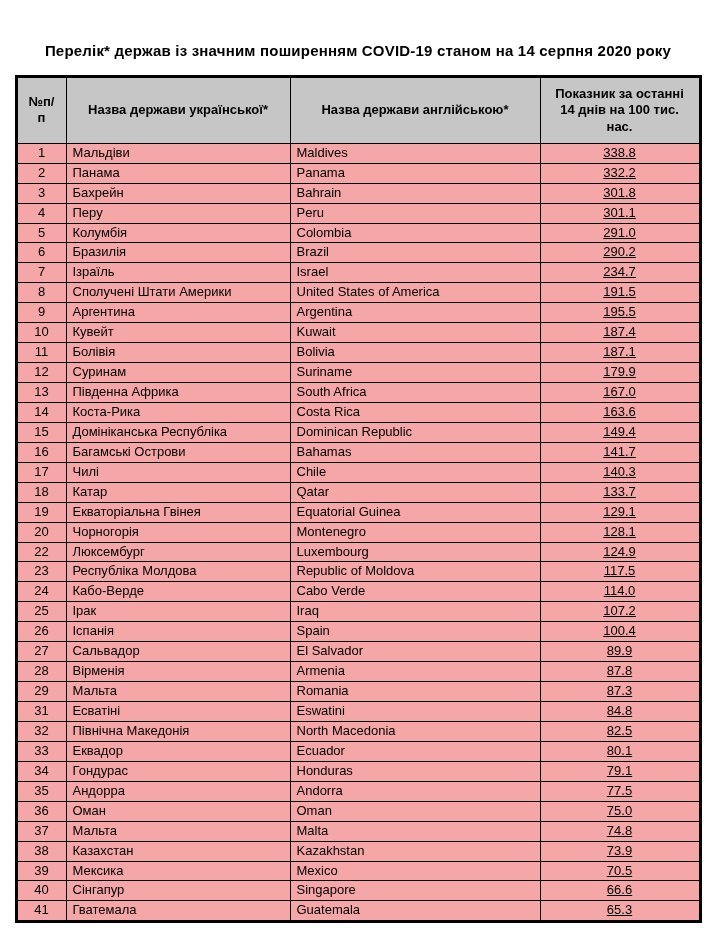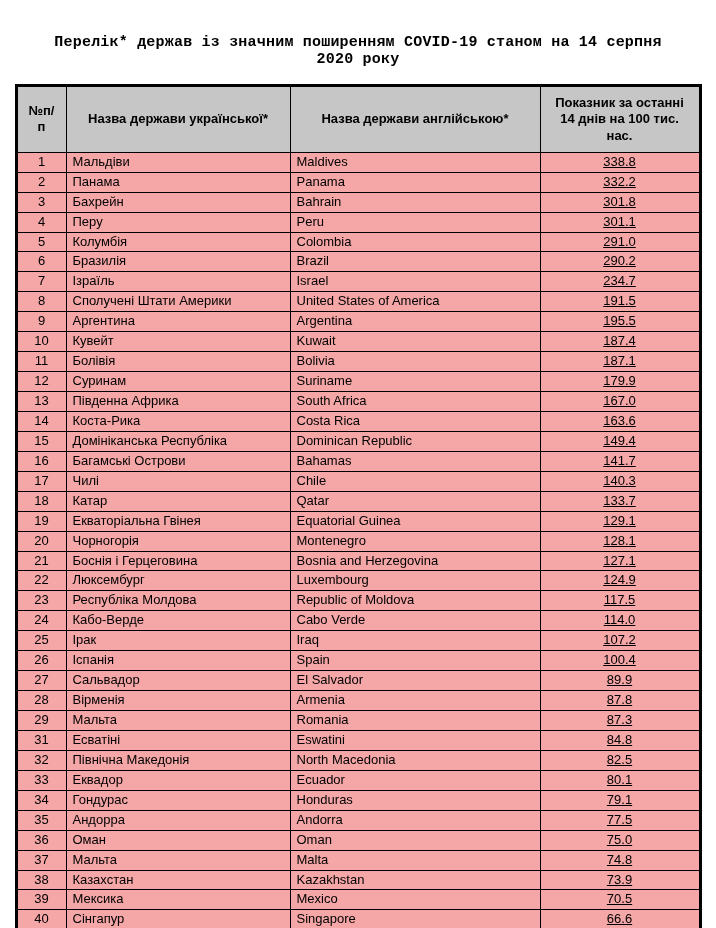--- a/index.html
+++ b/index.html
@@ -10,25 +10,25 @@
     width: 716px;
     font-family: "Liberation Sans", sans-serif;
     color: #000000;
   }
   .page {
     width: 716px;
     min-height: 928px;
     padding: 26px 14px 10px 14px;
   }
   .doc-title {
-    font-family: Liberation Mono, monospace;
+    font-family: Liberation Sans, sans-serif;
     font-weight: bold;
     font-size: 15px;
     text-align: center;
-    margin: 8px auto 16px auto;
+    margin: 16px auto 16px auto;
     padding: 0 30px;
     letter-spacing: 0.2px;
   }
   table.covid-table {
     border-collapse: collapse;
     margin: 0 auto;
     width: 684px;
     border: 3px solid #000000;
     table-layout: fixed;
   }
@@ -191,26 +191,20 @@
           <td class="col-en">Equatorial Guinea</td>
           <td class="col-val">129.1</td>
         </tr>
         <tr>
           <td class="col-num">20</td>
           <td class="col-uk">Чорногорія</td>
           <td class="col-en">Montenegro</td>
           <td class="col-val">128.1</td>
         </tr>
         <tr>
-          <td class="col-num">21</td>
-          <td class="col-uk">Боснія і Герцеговина</td>
-          <td class="col-en">Bosnia and Herzegovina</td>
-          <td class="col-val">127.1</td>
-        </tr>
-        <tr>
           <td class="col-num">22</td>
           <td class="col-uk">Люксембург</td>
           <td class="col-en">Luxembourg</td>
           <td class="col-val">124.9</td>
         </tr>
         <tr>
           <td class="col-num">23</td>
           <td class="col-uk">Республіка Молдова</td>
           <td class="col-en">Republic of Moldova</td>
           <td class="col-val">117.5</td>

